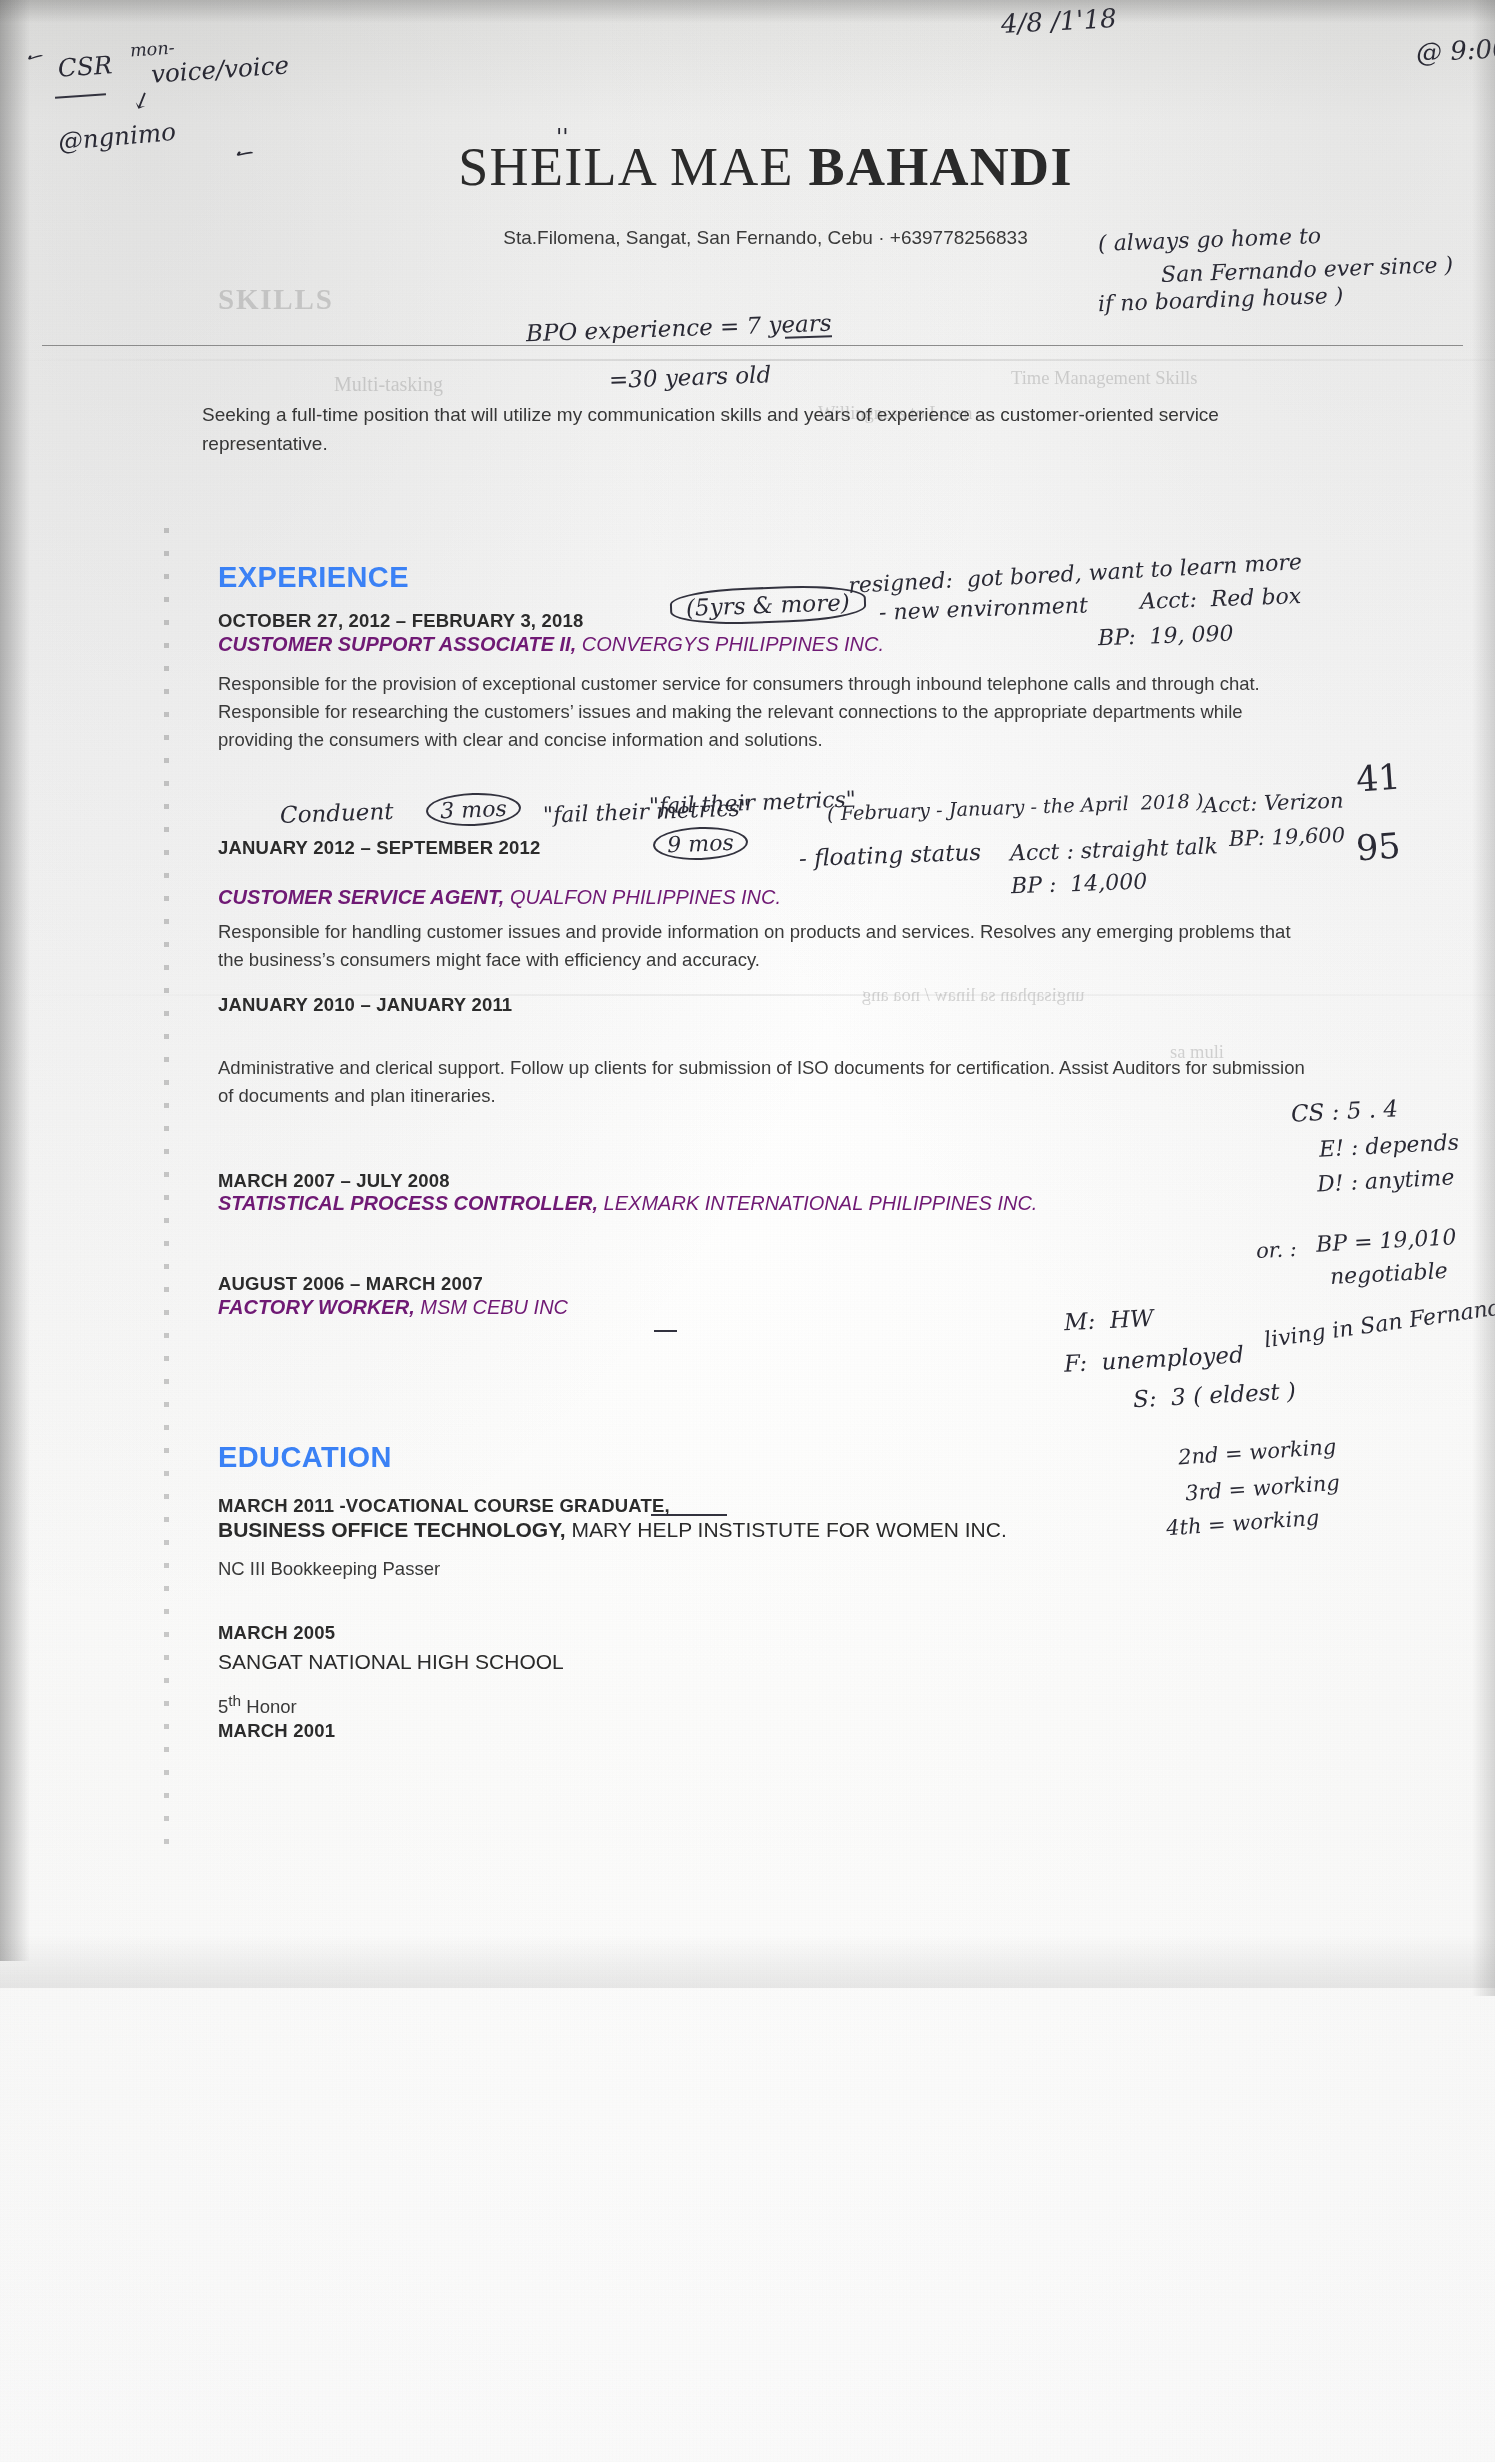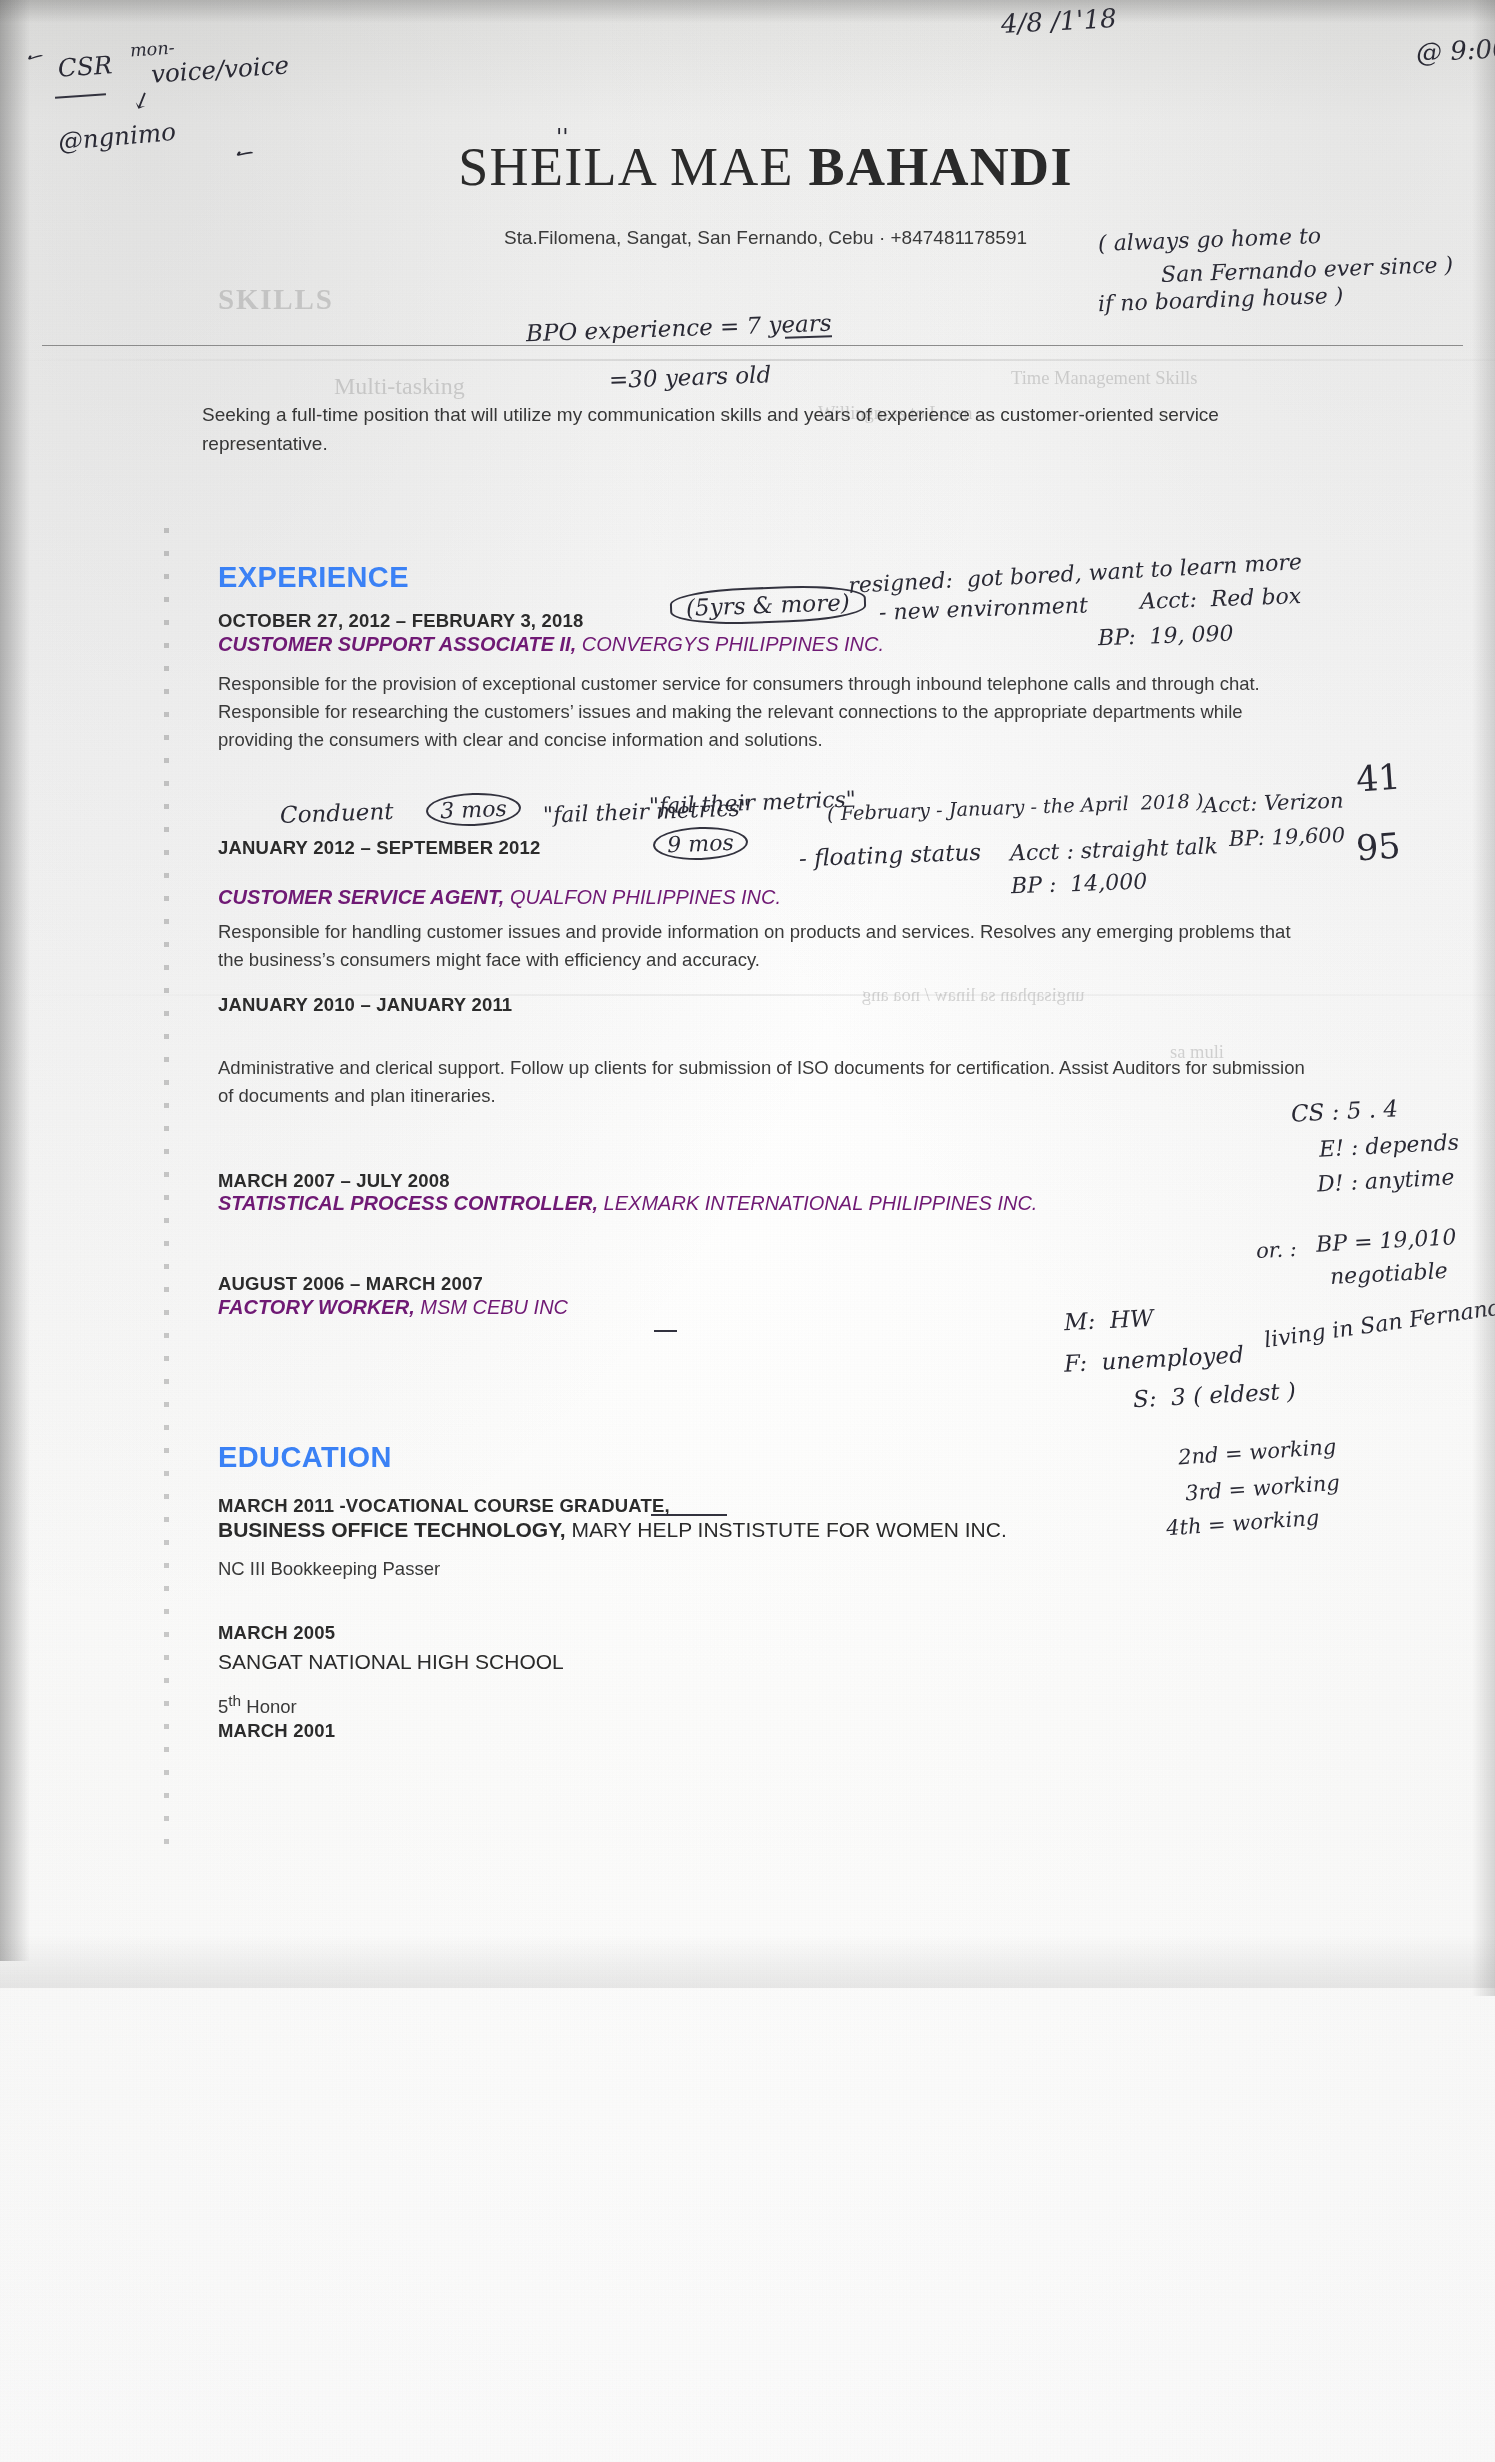--- a/index.html
+++ b/index.html
@@ -215,30 +215,30 @@
 </head>
 <body>
 
 <div id="page">
   <div class="scan-bg"></div>
 
   <div class="content">
 
     <div class="ghost" style="left:218px; top:283px; font-size:29px; font-weight:700; letter-spacing:1.8px;">SKILLS</div>
     <div class="ghost" style="left:1011px; top:368px; font-size:18.5px;">Time Management Skills</div>
-    <div class="ghost" style="left:334px; top:373px; font-size:24px;">Multi-tasking</div>
+    <div class="ghost" style="left:334px; top:373px; font-size:20px;">Multi-tasking</div>
     <div class="ghost" style="left:818px; top:403px; font-size:18.5px;">Willingness to Learn</div>
     <div class="ghost" style="left:862px; top:985px; font-size:18.5px; transform:scaleX(-1);">ungisaphan sa linaw / noa ang</div>
     <div class="ghost" style="left:1170px; top:1042px; font-size:18.5px;">sa muli</div>
 
     <div class="name">
       <span class="first">SHEILA MAE </span><span class="last">BAHANDI</span>
     </div>
 
-    <div class="contact-line">Sta.Filomena, Sangat, San Fernando, Cebu  · +847481178591</div>
+    <div class="contact-line">Sta.Filomena, Sangat, San Fernando, Cebu  · +639778256833</div>
 
     <div class="hr-top"></div>
 
     <div class="objective">Seeking a full-time position that will utilize my communication skills and years of experience as customer-oriented service representative.</div>
 
     <div class="section-title" style="left:218px; top:545px;">EXPERIENCE</div>
 
     <div class="job-date" style="left:218px; top:610px;">OCTOBER 27, 2012 – FEBRUARY 3, 2018</div>
     <div class="job-title" style="left:218px; top:633px;">
       <b>CUSTOMER SUPPORT ASSOCIATE II,</b><span> CONVERGYS PHILIPPINES INC.</span>

